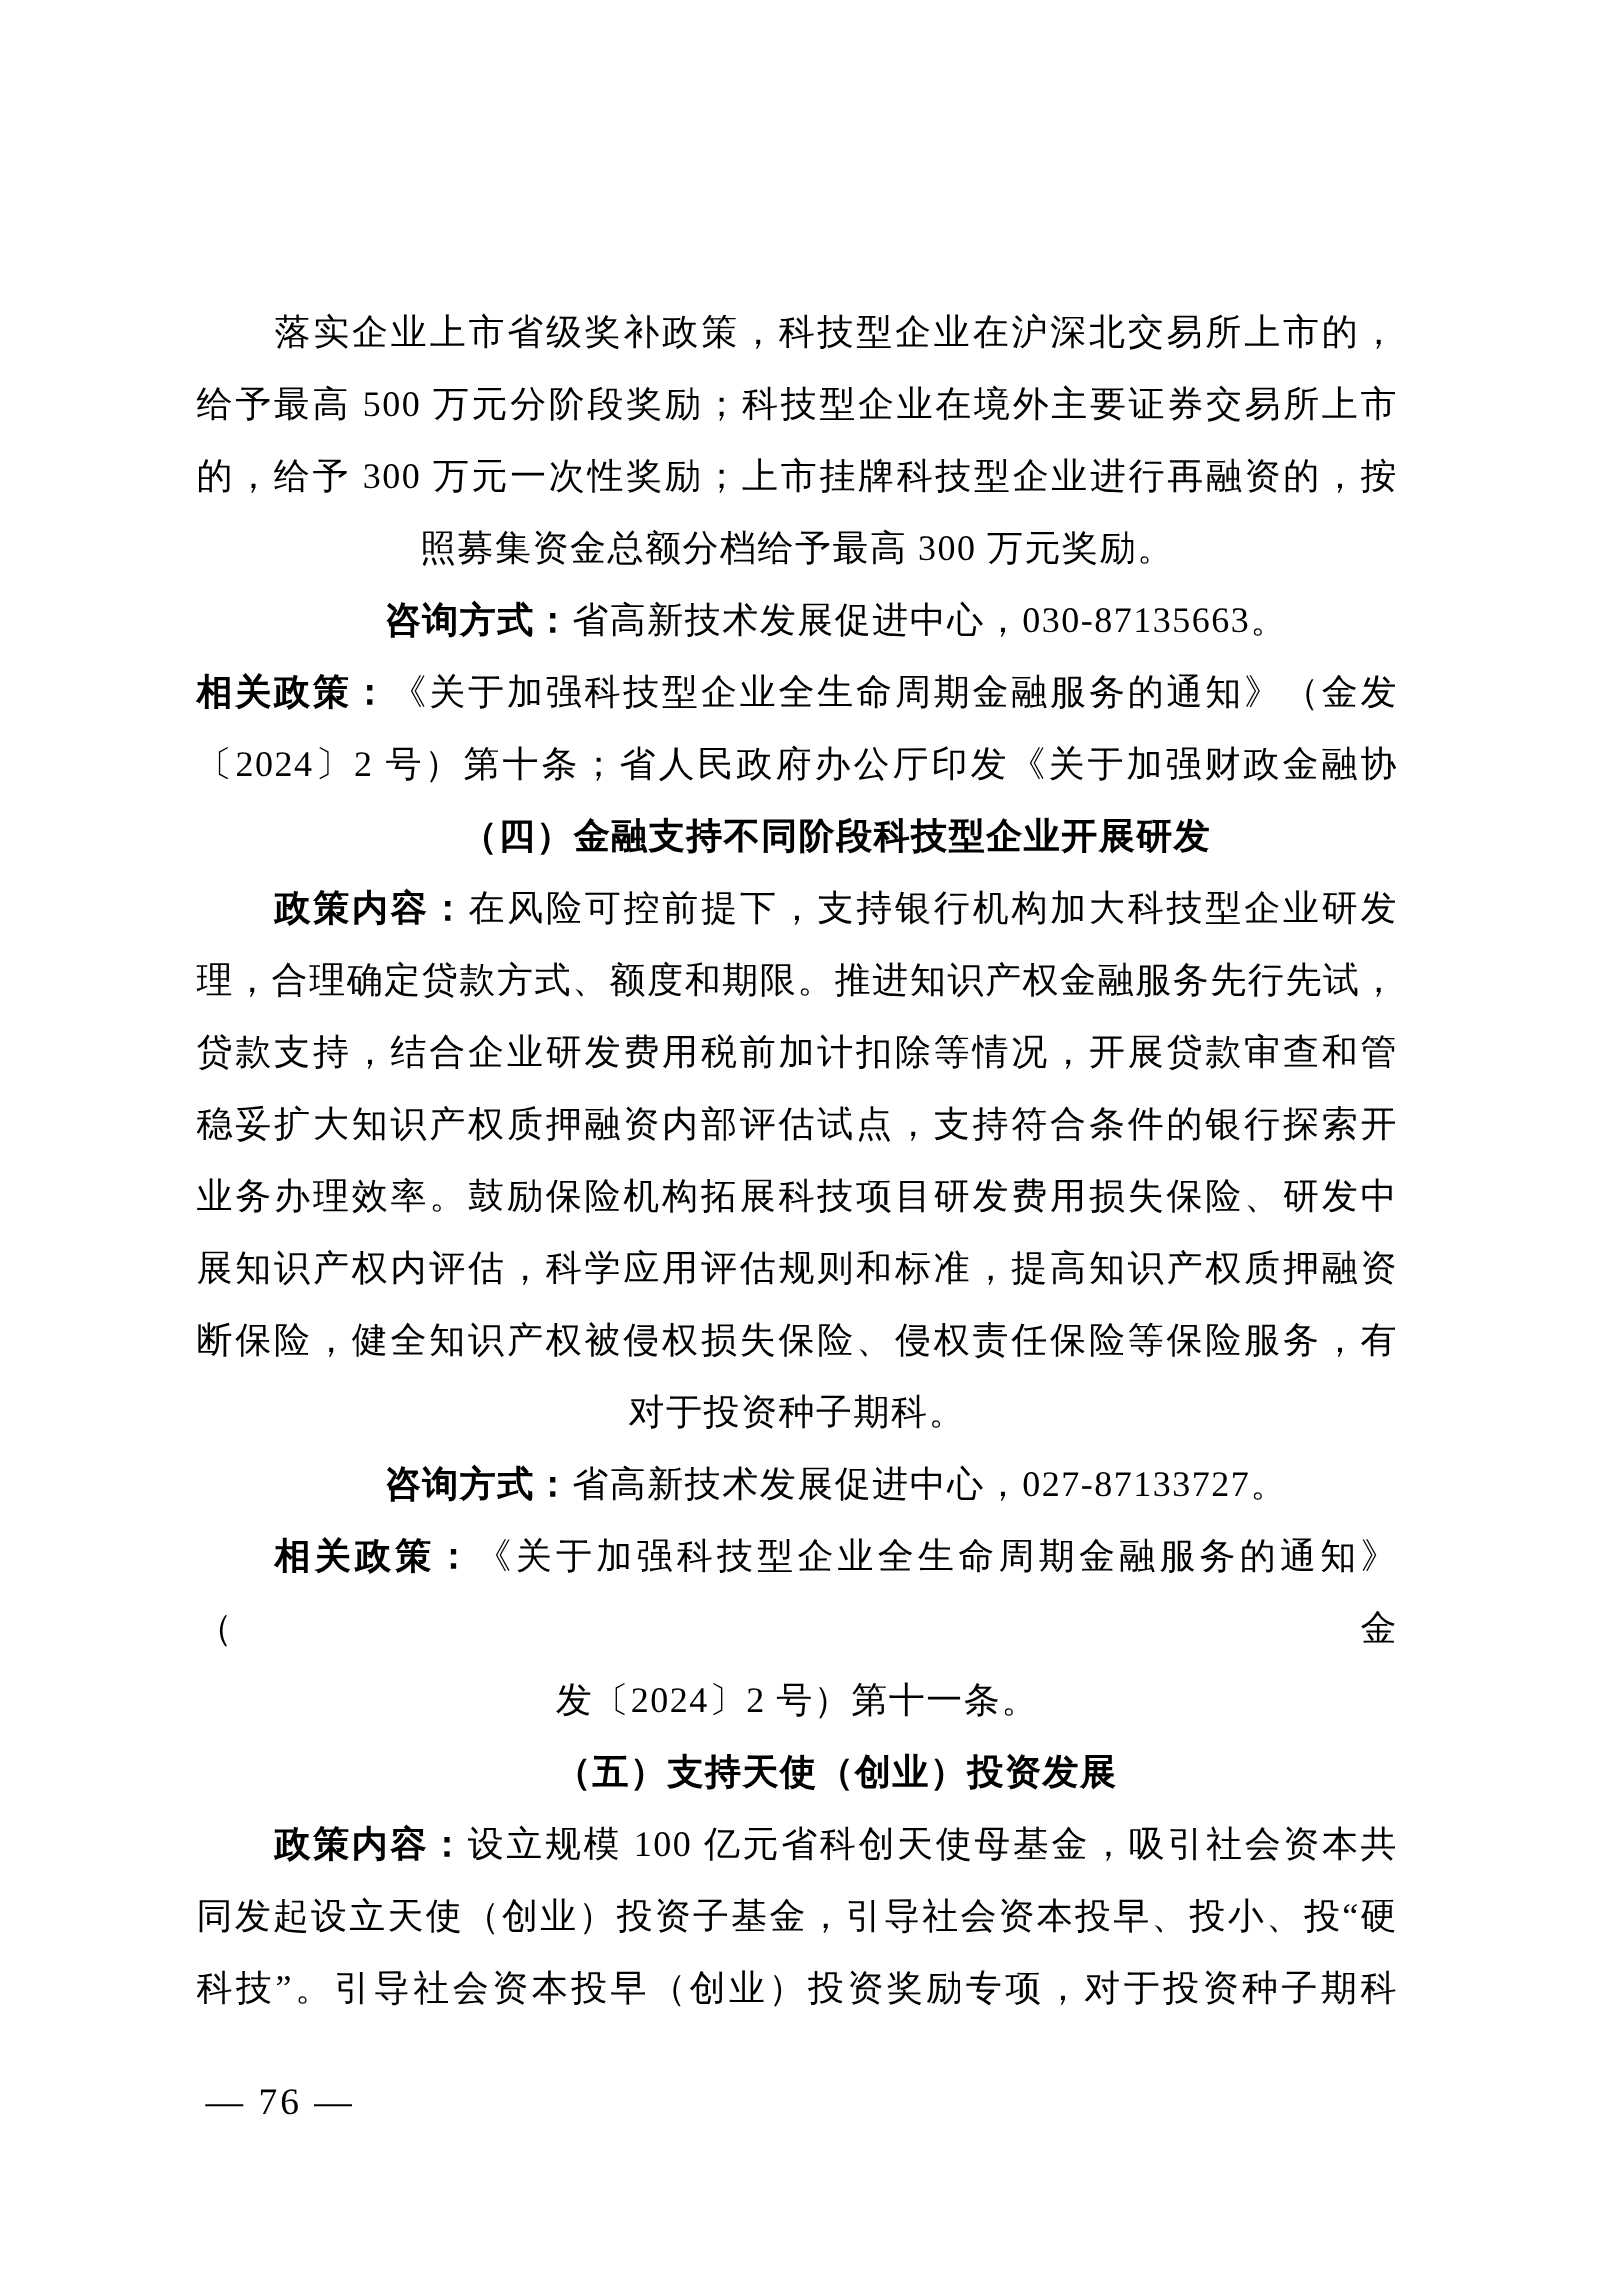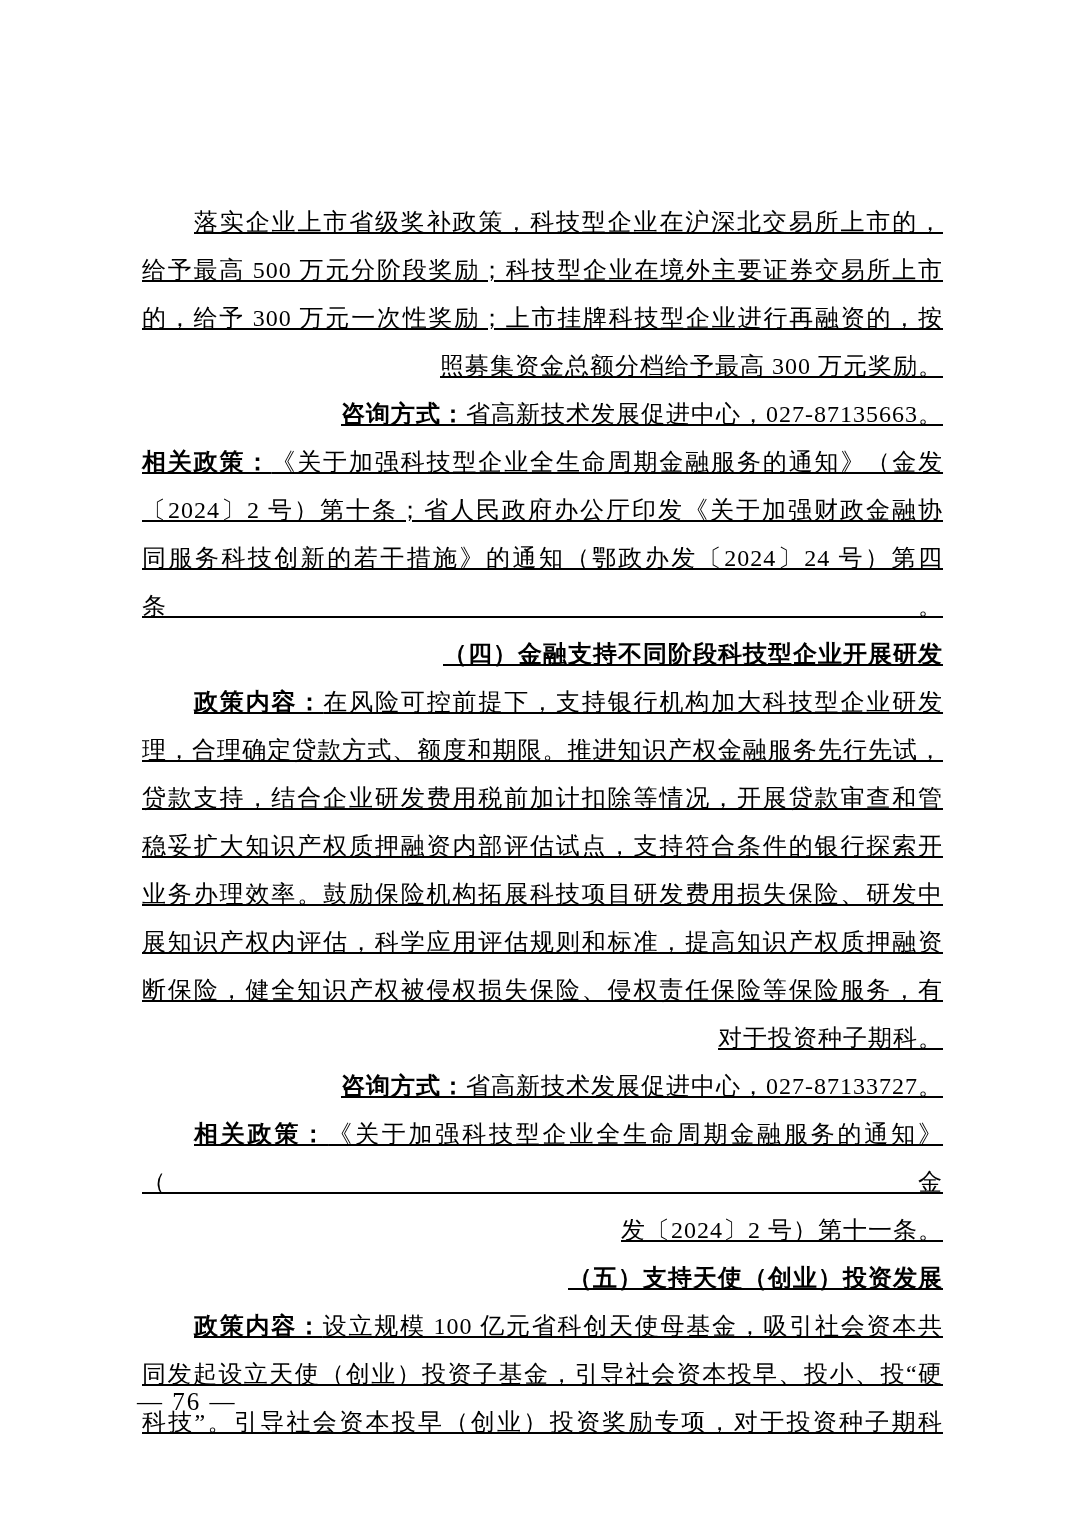--- a/index.html
+++ b/index.html
@@ -8,30 +8,29 @@
     width: 1074px;
     height: 1520px;
     margin: 0 auto;
     background: #ffffff;
     color: #000000;
     font-family: "Liberation Serif", "DejaVu Serif", serif;
     overflow: hidden;
   }
   .content {
     position: absolute;
-    left: 142px;
+    left: 131px;
     top: 198px;
     width: 801px;
-    text-decoration: underline;
   }
   .line {
     font-size: 24px;
     line-height: 48px;
     color: #000;
-    text-align: right;
+    text-align: center;
     letter-spacing: 1px;
   }
   .line.justify {
     text-align: justify;
     text-align-last: justify;
   }
   .line.indent { text-indent: 52px; }
   .line .lbl { font-weight: bold; }
   .line.heading { font-weight: bold; }
   .footer {
@@ -47,24 +46,23 @@
 </style>
 </head>
 <body>
 
 <div class="page">
   <div class="content">
       <div class="line indent justify"><span>落实企业上市省级奖补政策，科技型企业在沪深北交易所上市的，</span></div>
       <div class="line justify"><span>给予最高 500 万元分阶段奖励；科技型企业在境外主要证券交易所上市</span></div>
       <div class="line justify"><span>的，给予 300 万元一次性奖励；上市挂牌科技型企业进行再融资的，按</span></div>
       <div class="line"><span>照募集资金总额分档给予最高 300 万元奖励。</span></div>
-      <div class="line indent"><span class="lbl">咨询方式：</span><span>省高新技术发展促进中心，027-87135663。</span></div>
+      <div class="line indent"><span class="lbl">咨询方式：</span><span>省高新技术发展促进中心，030-87135663。</span></div>
       <div class="line justify"><span class="lbl">相关政策：</span><span>《关于加强科技型企业全生命周期金融服务的通知》（金发</span></div>
       <div class="line justify"><span>〔2024〕2 号）第十条；省人民政府办公厅印发《关于加强财政金融协</span></div>
-      <div class="line justify"><span>同服务科技创新的若干措施》的通知（鄂政办发〔2024〕24 号）第四条。</span></div>
       <div class="line indent heading"><span>（四）金融支持不同阶段科技型企业开展研发</span></div>
       <div class="line indent justify"><span class="lbl">政策内容：</span><span>在风险可控前提下，支持银行机构加大科技型企业研发</span></div>
       <div class="line justify"><span>理，合理确定贷款方式、额度和期限。推进知识产权金融服务先行先试，</span></div>
       <div class="line justify"><span>贷款支持，结合企业研发费用税前加计扣除等情况，开展贷款审查和管</span></div>
       <div class="line justify"><span>稳妥扩大知识产权质押融资内部评估试点，支持符合条件的银行探索开</span></div>
       <div class="line justify"><span>业务办理效率。鼓励保险机构拓展科技项目研发费用损失保险、研发中</span></div>
       <div class="line justify"><span>展知识产权内评估，科学应用评估规则和标准，提高知识产权质押融资</span></div>
       <div class="line justify"><span>断保险，健全知识产权被侵权损失保险、侵权责任保险等保险服务，有</span></div>
       <div class="line"><span>对于投资种子期科。</span></div>
       <div class="line indent"><span class="lbl">咨询方式：</span><span>省高新技术发展促进中心，027-87133727。</span></div>

